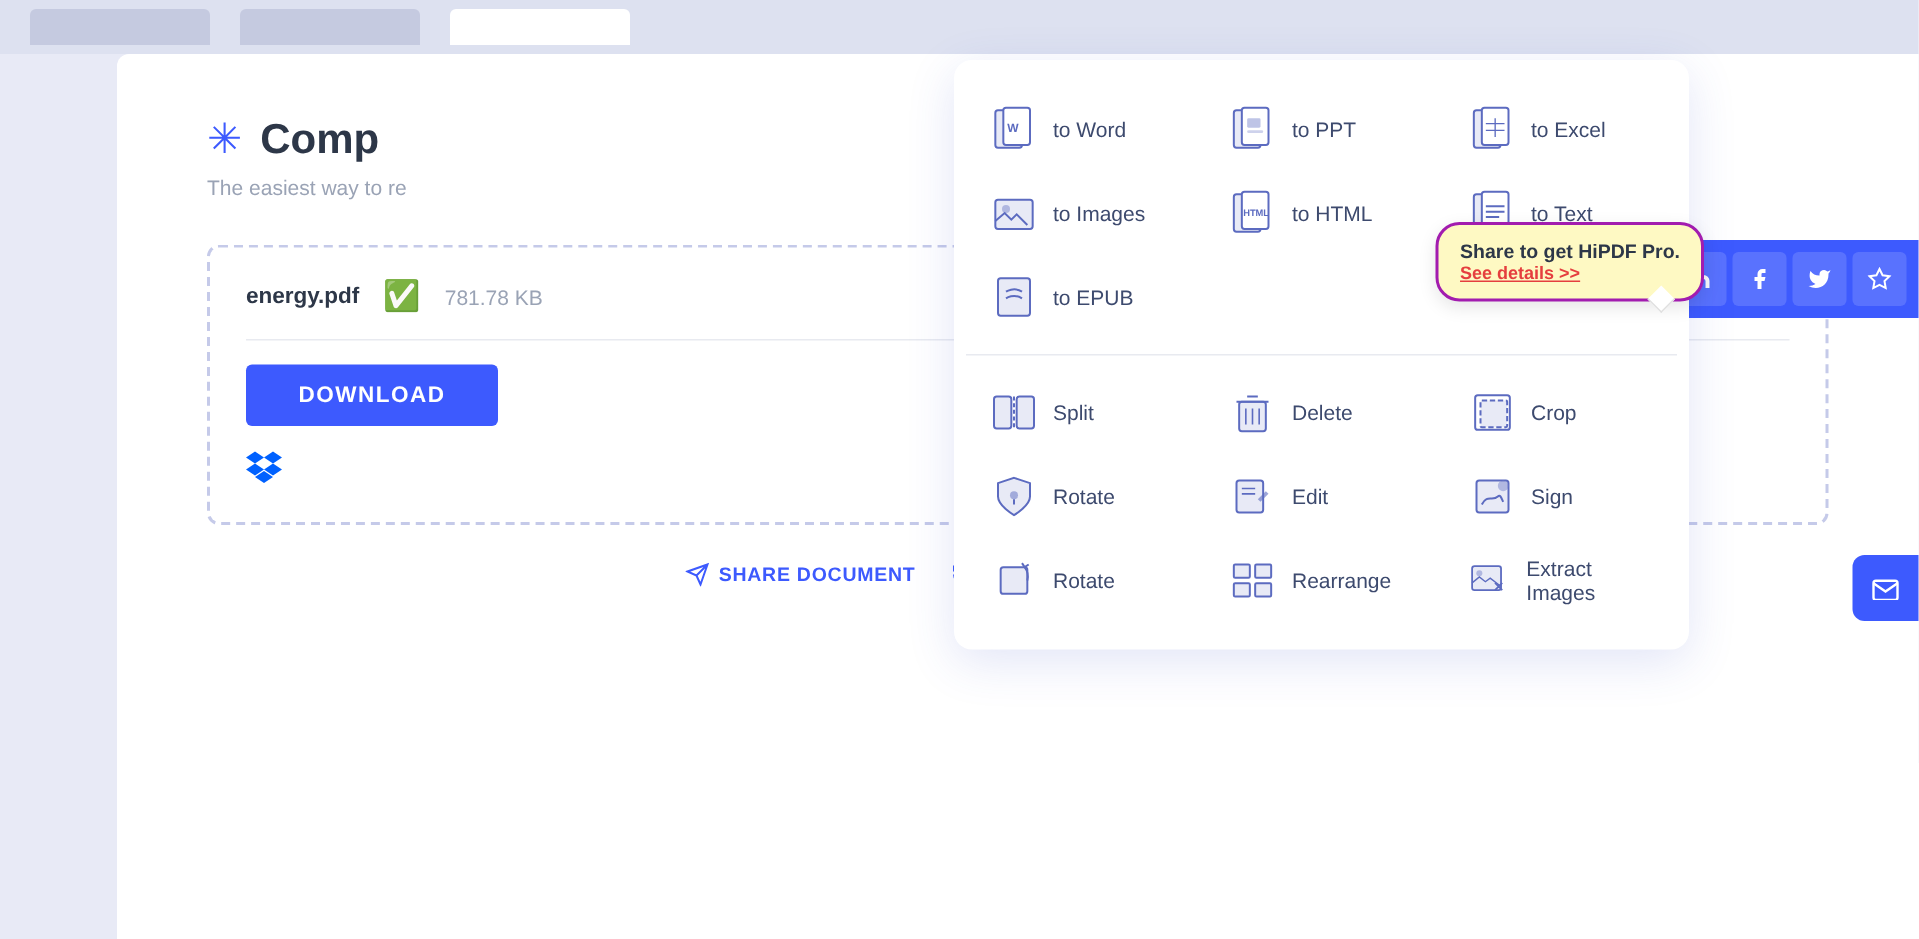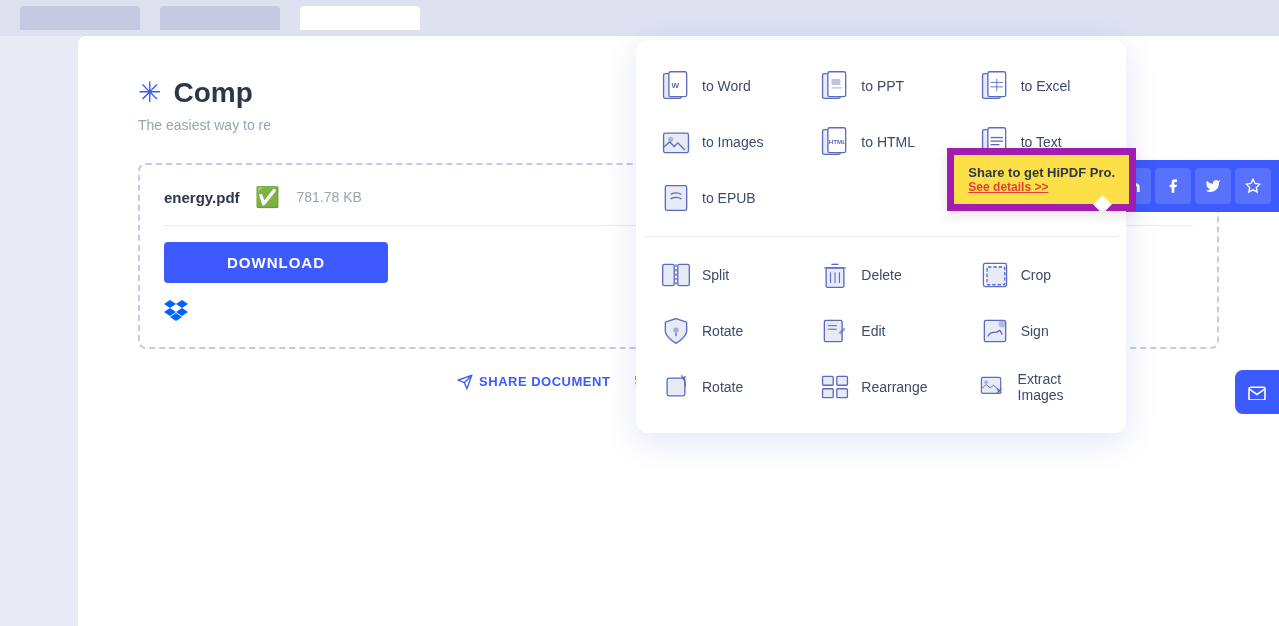--- a/index.html
+++ b/index.html
@@ -97,21 +97,21 @@
       margin-top: 16px;
       background: #3d5afe;
       color: #fff;
       border: none;
       border-radius: 4px;
       padding: 12px 32px;
       font-size: 15px;
       font-weight: 600;
       letter-spacing: 1px;
       cursor: pointer;
-      width: 224px;
+      width: 168px;
     }
 
     .dropbox-area {
       margin-top: 16px;
       display: flex;
       align-items: center;
       gap: 8px;
     }
     .dropbox-icon {
       color: #0061FF;
@@ -238,23 +238,23 @@
       font-size: 14px;
       color: #3d4a6e;
       font-weight: 500;
     }
 
     
     .pro-tooltip {
       position: absolute;
       top: 108px;
       right: -10px;
-      background: #fde047;
-      border: 7px solid #a21caf;
-      border-radius: 0;
+      background: #fef9c3;
+      border: 2px solid #a21caf;
+      border-radius: 16px;
       padding: 10px 14px;
       font-size: 12px;
       box-shadow: 0 4px 12px rgba(0,0,0,0.1);
       white-space: nowrap;
       z-index: 200;
     }
     .pro-tooltip::after {
       content: '';
       position: absolute;
       bottom: -7px;

